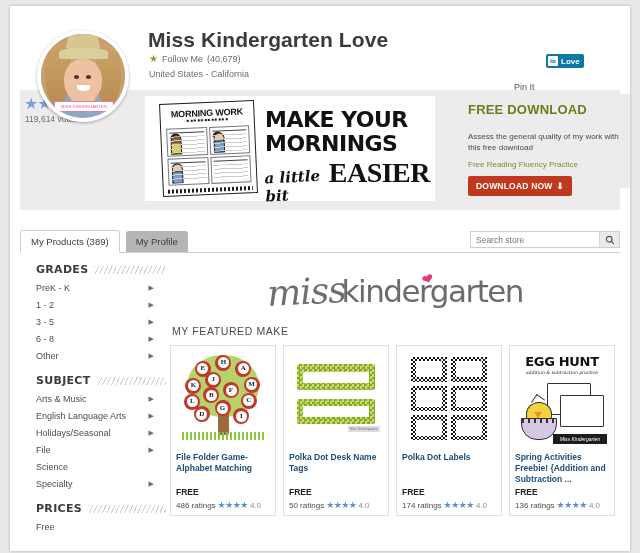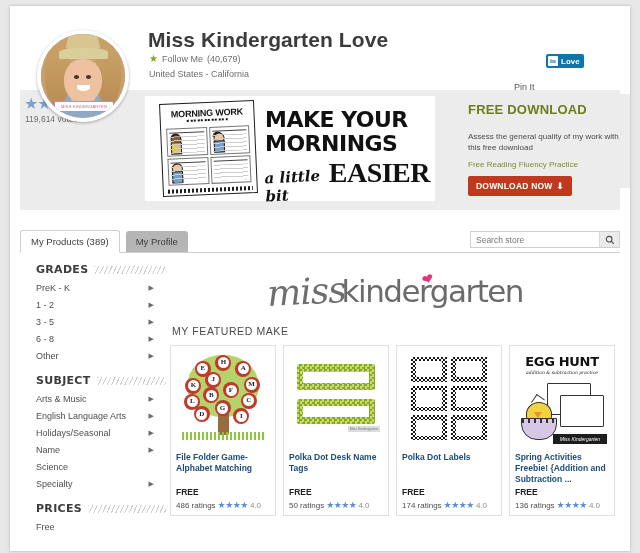--- a/index.html
+++ b/index.html
@@ -832,21 +832,21 @@
       </div>
       <div class="filter-item">
         <span>English Language Arts</span>
         <span class="caret">▶</span>
       </div>
       <div class="filter-item">
         <span>Holidays/Seasonal</span>
         <span class="caret">▶</span>
       </div>
       <div class="filter-item">
-        <span>Name</span>
+        <span>File</span>
         <span class="caret">▶</span>
       </div>
       <div class="filter-item">
         <span>Science</span>
       </div>
       <div class="filter-item">
         <span>Specialty</span>
         <span class="caret">▶</span>
       </div>
 

